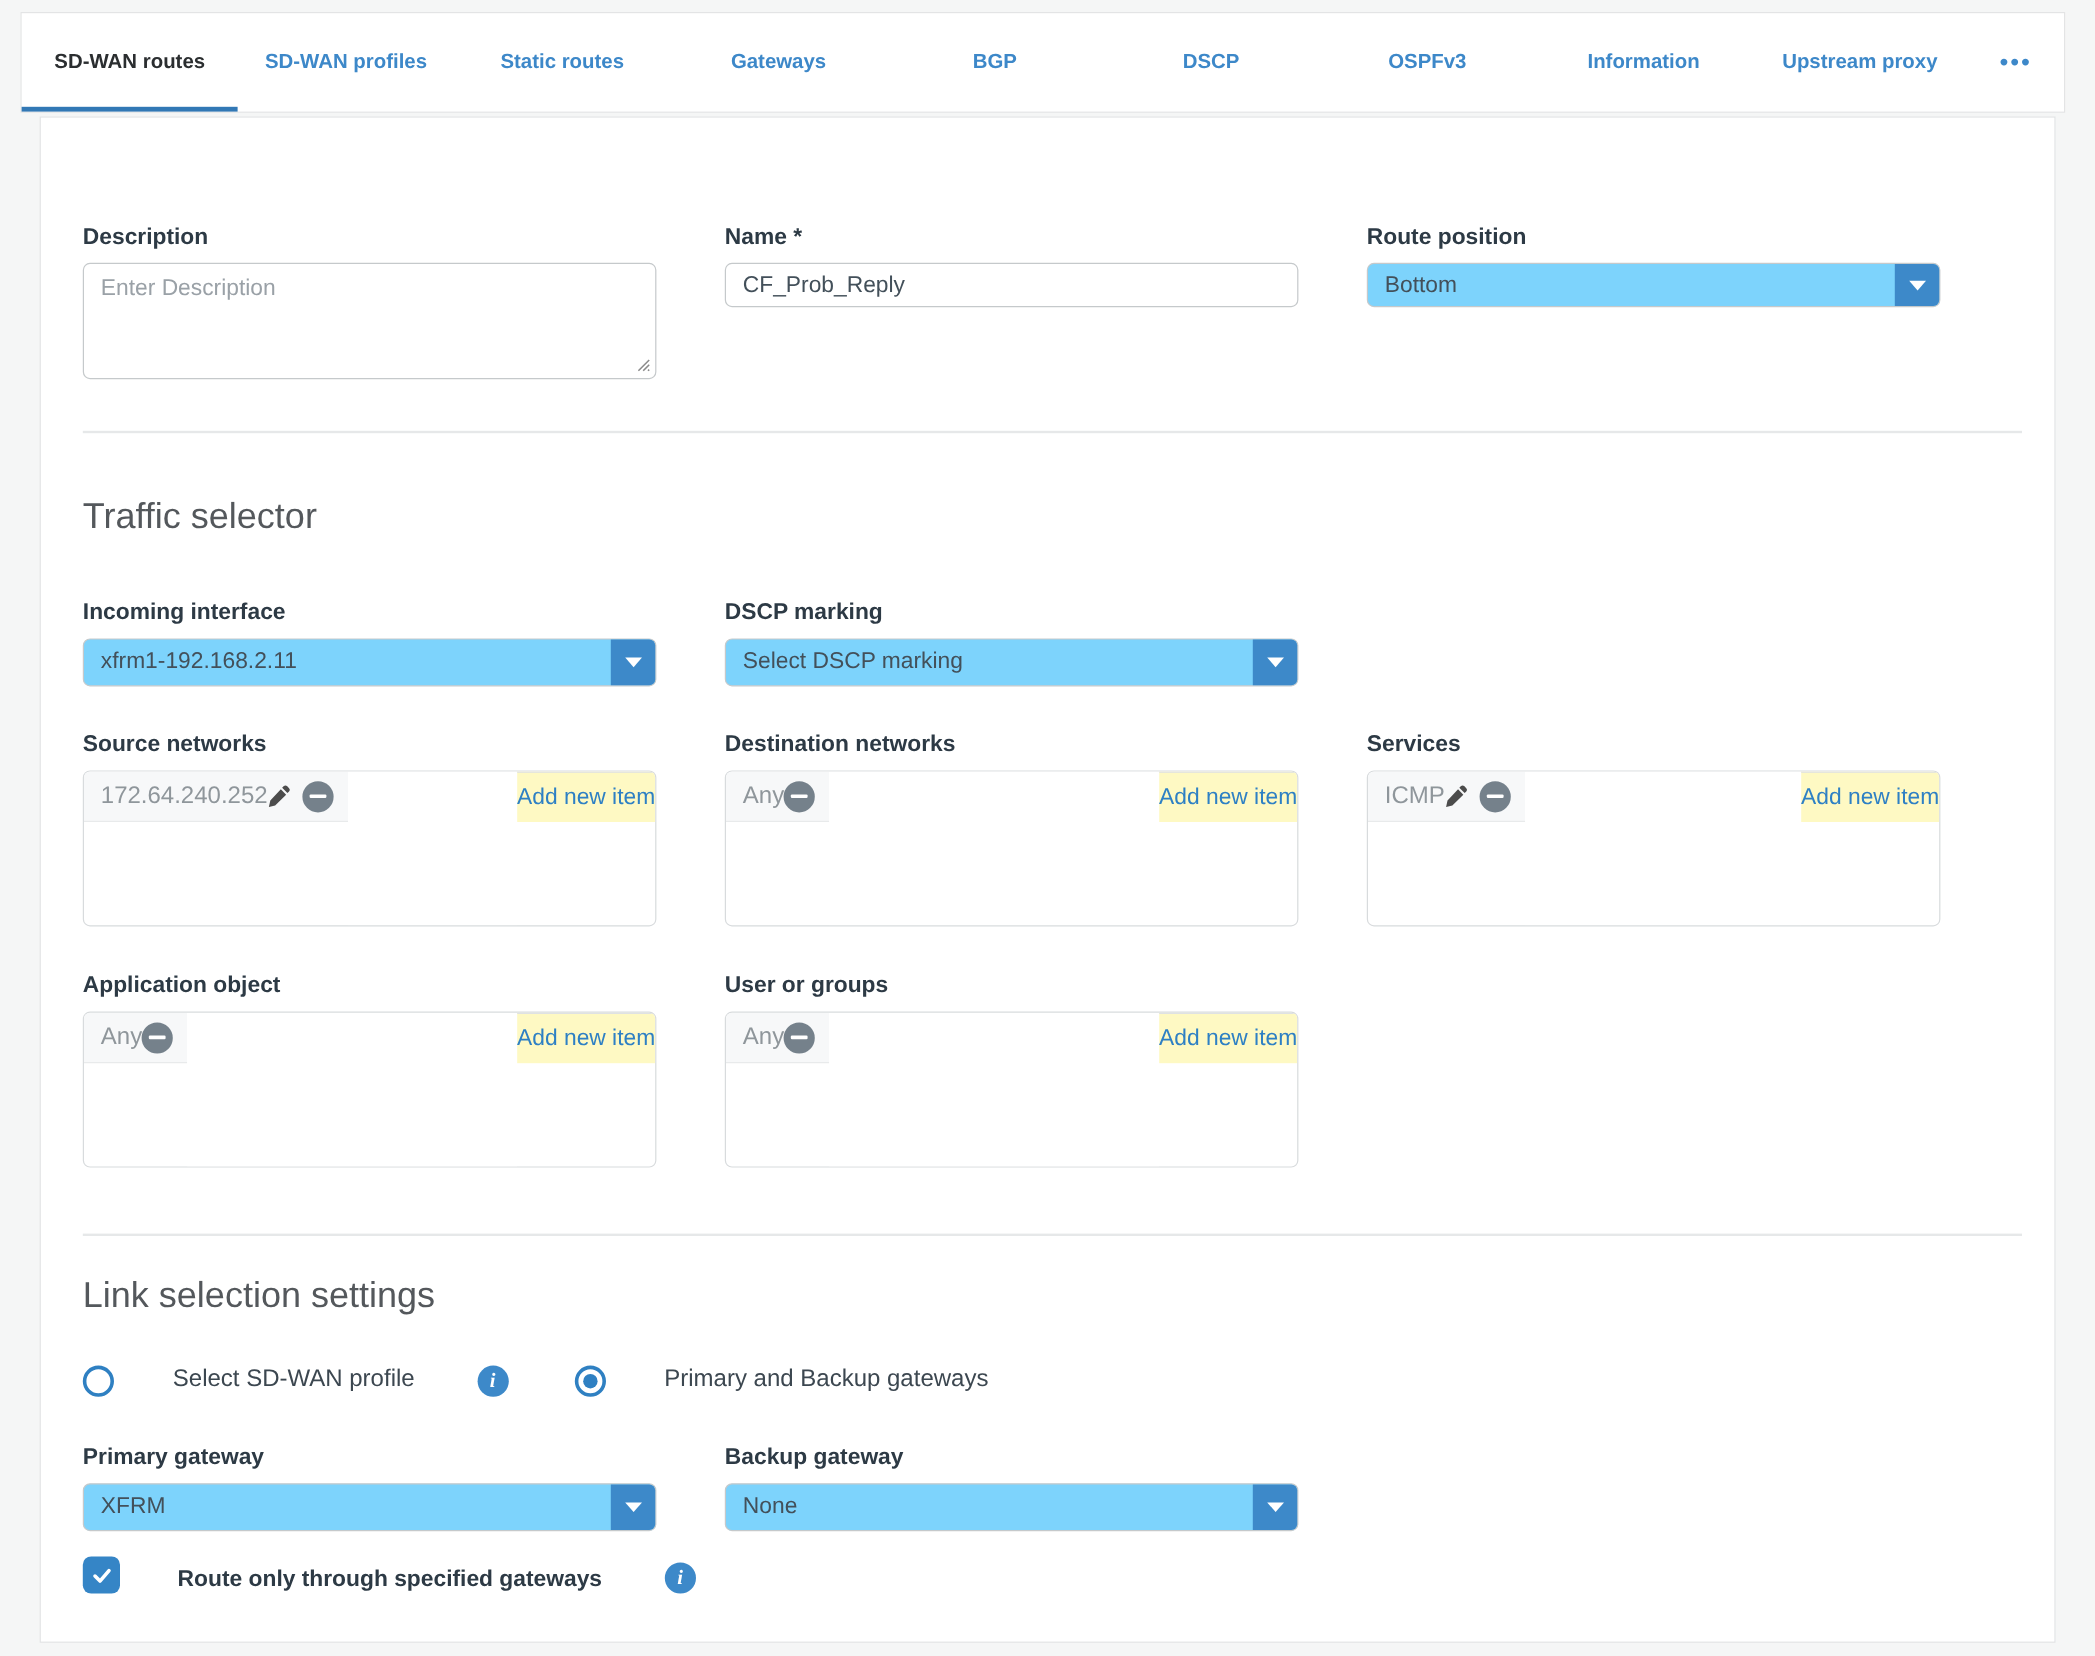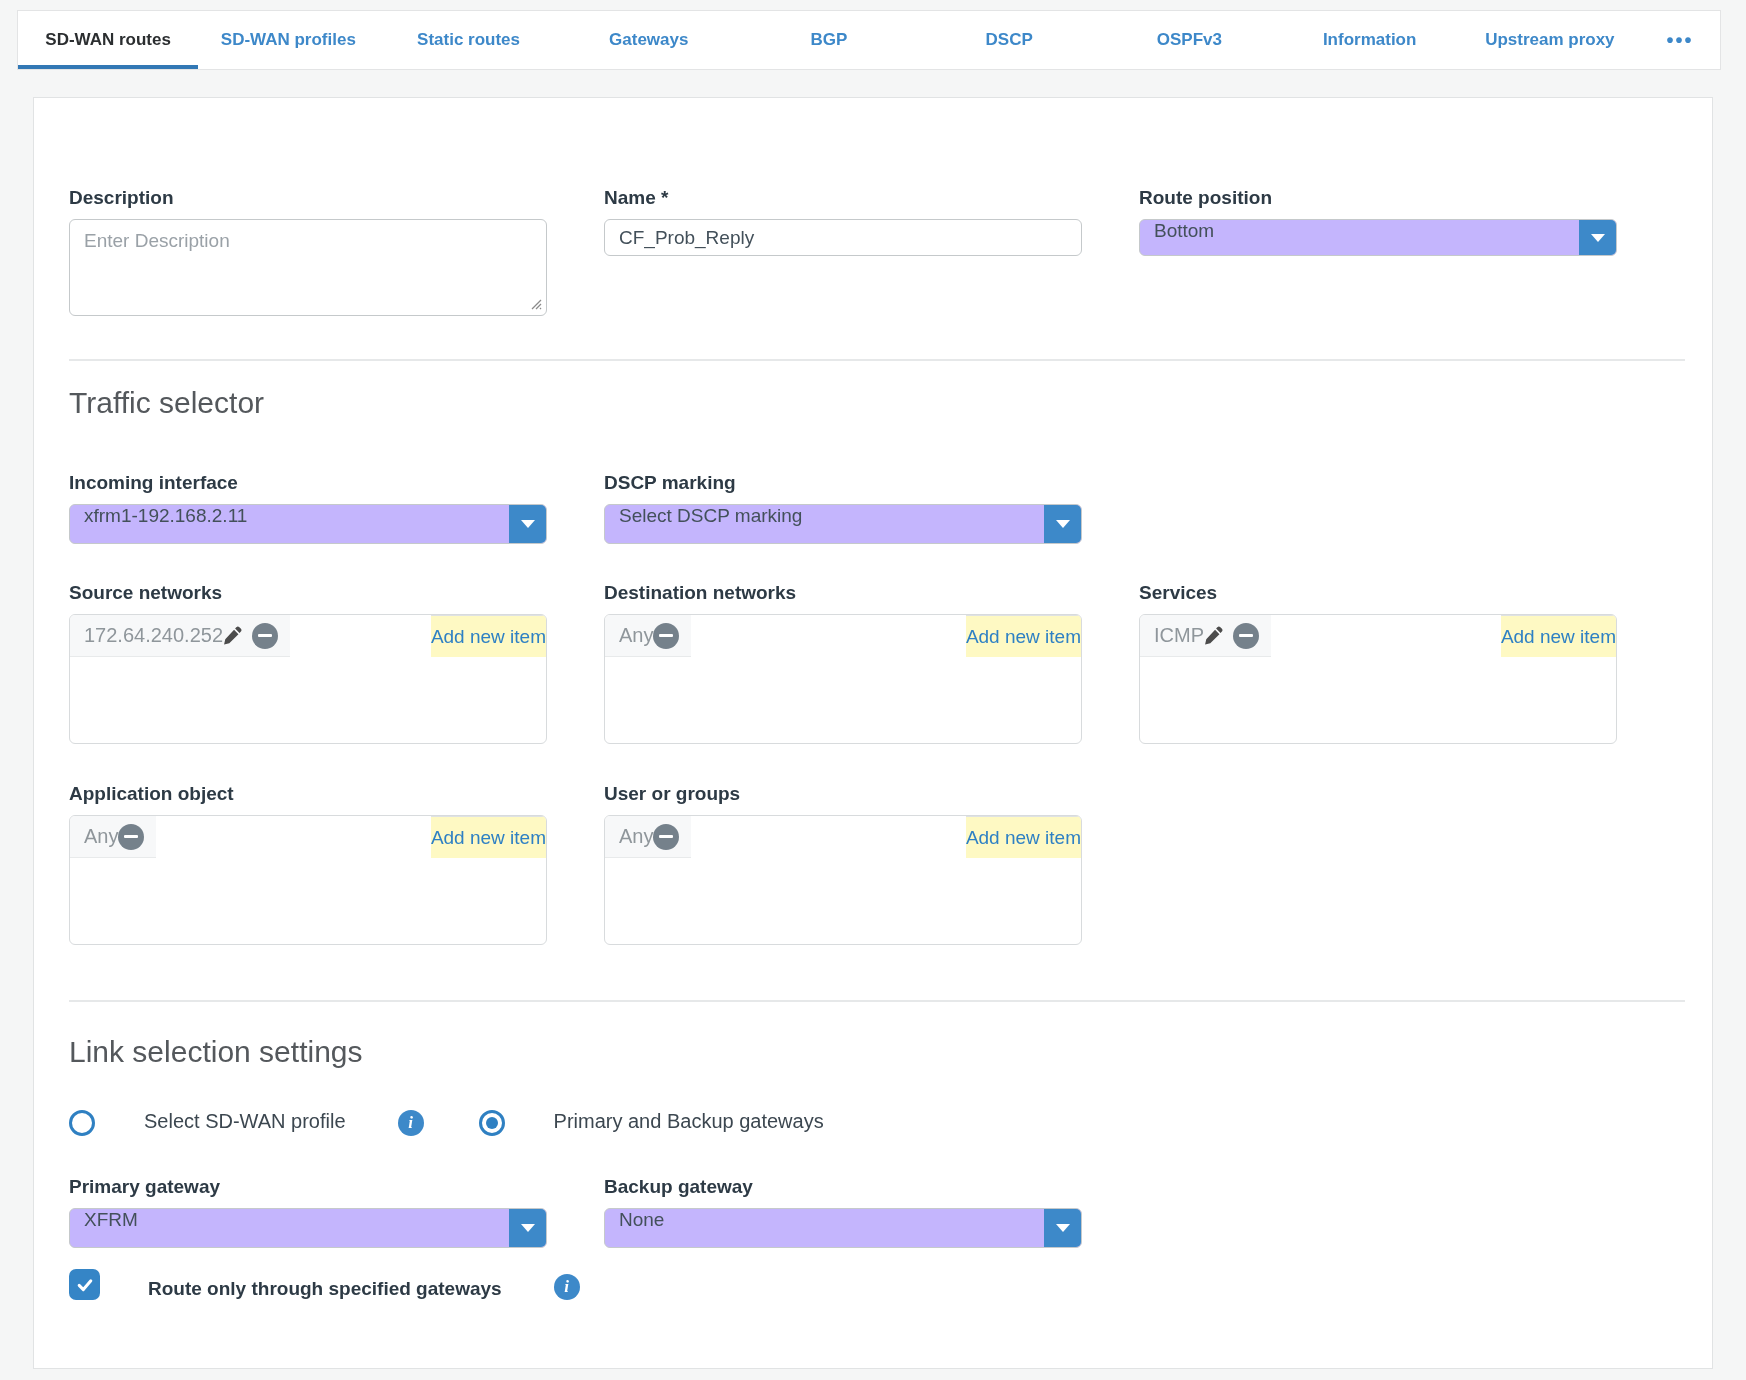--- a/index.html
+++ b/index.html
@@ -7,21 +7,21 @@
   body {
     background:#f5f6f6;
     font-family:"Liberation Sans", sans-serif;
     color:#2d3a45;
     position:relative;
     overflow:hidden;
   }
 
   
   .tabbar {
-    position:absolute; left:17px; top:10px; width:1704px; height:60px;
+    position:absolute; left:17px; top:10px; width:1704px; height:84px;
     background:#fff; border:1px solid #e3e4e5;
     display:flex; align-items:stretch;
   }
   .tab {
     flex:1 1 0; position:relative; display:flex; align-items:center; justify-content:center;
     font-size:17px; font-weight:700; color:#3d88c9; cursor:pointer; white-space:nowrap;
   }
   .tab.active { color:#2b2e30; }
   .tab.active::after {
     content:""; position:absolute; left:0; right:0; bottom:0; height:4px; background:#3278b5;
@@ -59,21 +59,21 @@
     width:478px; height:97px; border:1px solid #c5c9cb; border-radius:6px;
     padding:10px 14px; font-family:"Liberation Sans",sans-serif;
     font-size:19px; color:#43505a; resize:none; outline:none; display:block;
   }
   textarea.desc::placeholder { color:#9aa1a7; }
   .resize-grip { position:absolute; right:5px; bottom:6px; pointer-events:none; }
 
   
   .select {
     position:relative; width:478px; height:40px; border:1px solid #c5c9cb; border-radius:6px;
-    background:#c4b5fd; display:flex; padding:0 52px 0 14px;
+    background:#7dd3fc; display:flex; align-items:center; padding:0 52px 0 14px;
     font-size:19px; color:#43505a; cursor:pointer; white-space:nowrap; overflow:hidden;
   }
   .select.h37 { height:37px; }
   .select-btn {
     position:absolute; top:-1px; bottom:-1px; right:-1px; width:38px;
     background:#3d89c9; border-radius:0 6px 6px 0;
     display:flex; align-items:center; justify-content:center;
   }
   .chevron-down {
     width:0; height:0; border-left:7px solid transparent; border-right:7px solid transparent;
@@ -127,21 +127,21 @@
     width:31px; height:31px; border-radius:7px; background:#3585c6;
     display:flex; align-items:center; justify-content:center; cursor:pointer; flex:0 0 auto;
   }
   .checkbox svg { display:none; }
   .checkbox.checked svg { display:block; }
   .checkbox-label { font-size:19px; font-weight:700; color:#2d3a45; margin-left:16px; white-space:nowrap; }
 
   
   .mt-row1 { margin-top:88px; }
   .mt-div1 { margin-top:43px; }
-  .mt-h1   { margin-top:24px; }
+  .mt-h1   { margin-top:52px; }
   .mt-row2 { margin-top:50px; }
   .mt-row3 { margin-top:37px; }
   .mt-row4 { margin-top:38px; }
   .mt-div2 { margin-top:55px; }
   .mt-h2   { margin-top:32px; }
   .mt-radios { margin-top:40px; }
   .mt-row5 { margin-top:39px; }
   .mt-check { margin-top:21px; }
 </style>
 </head>

